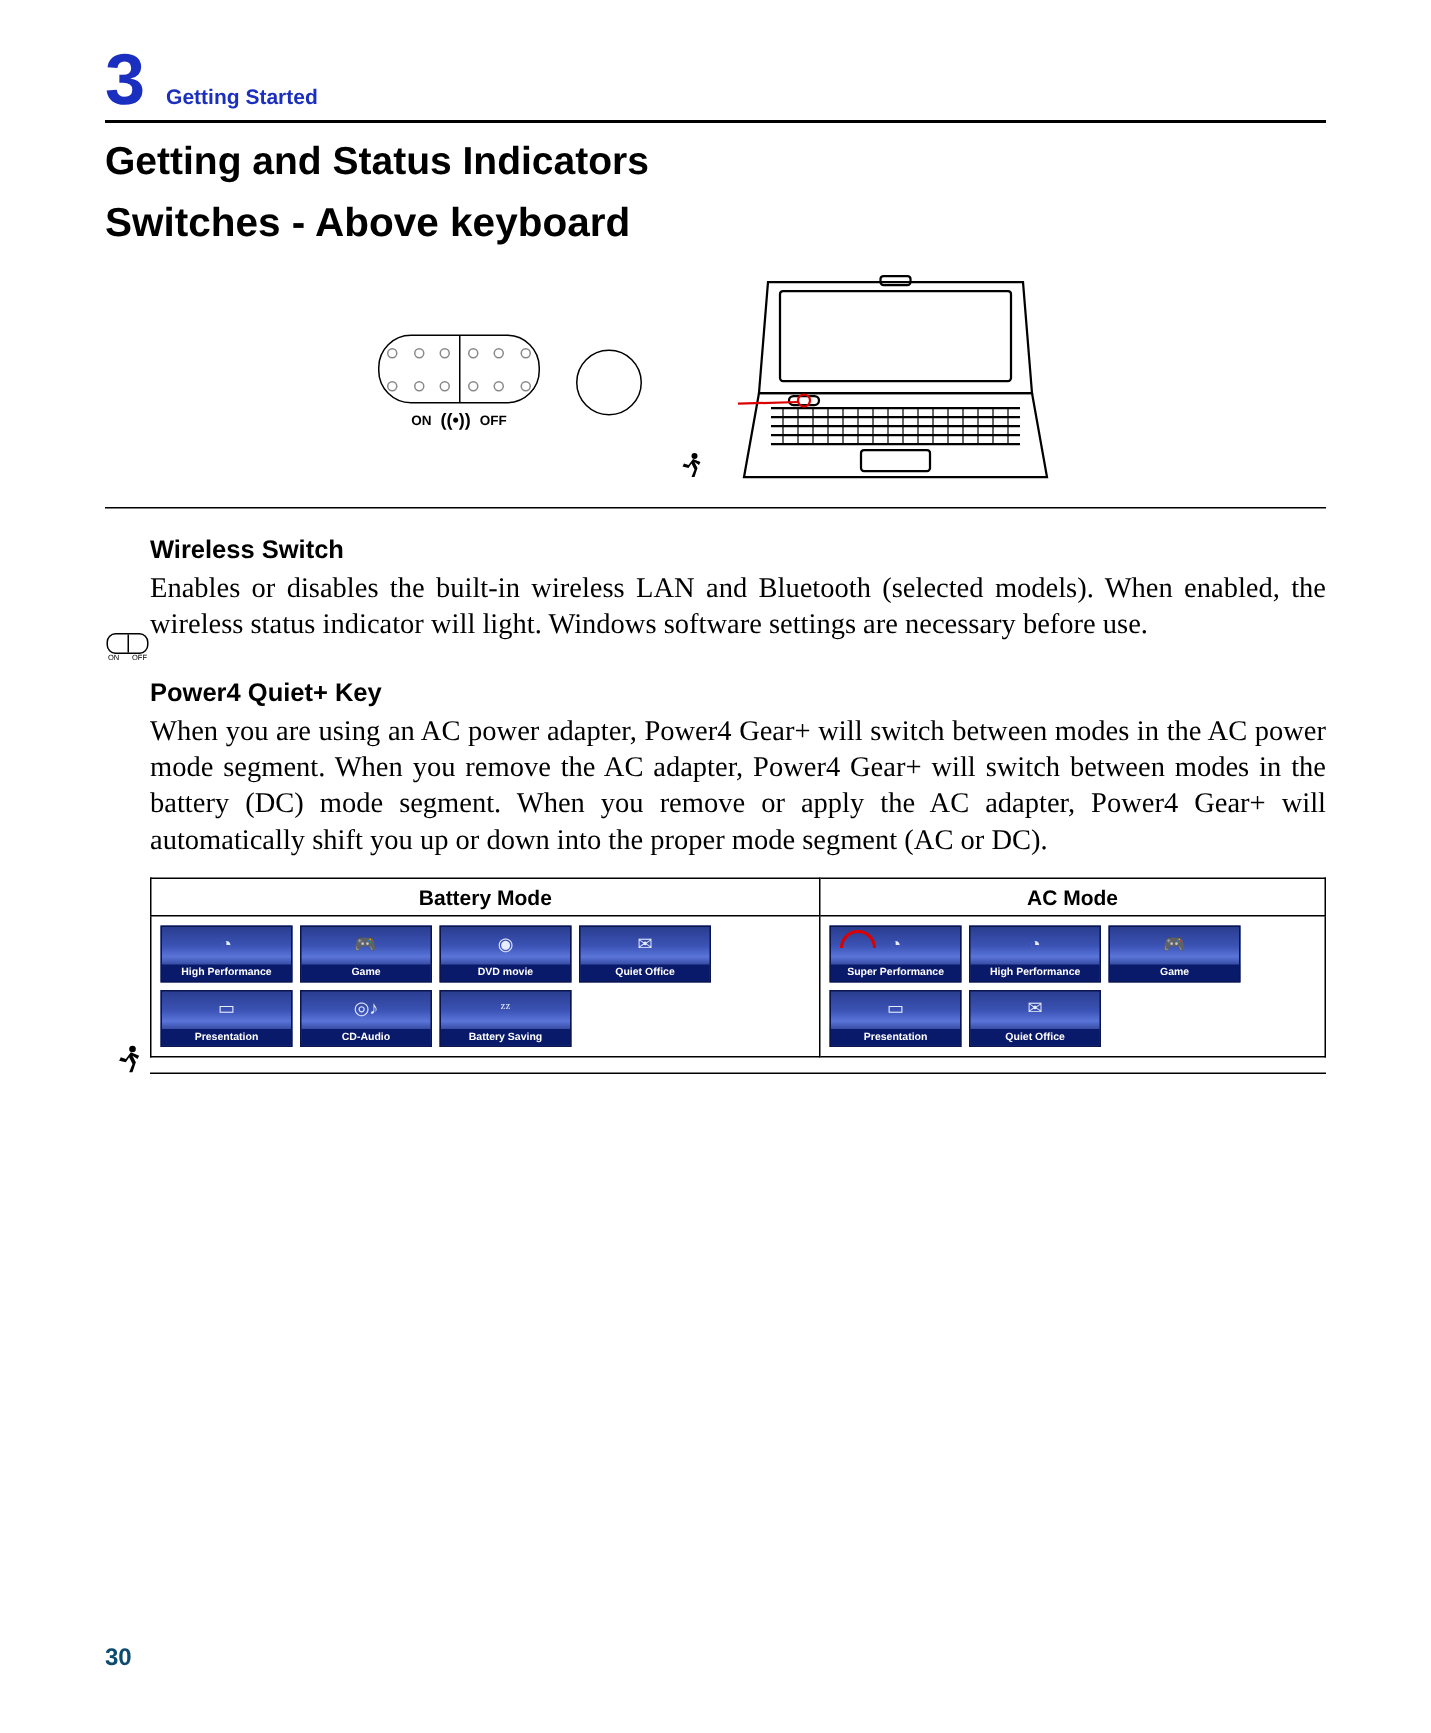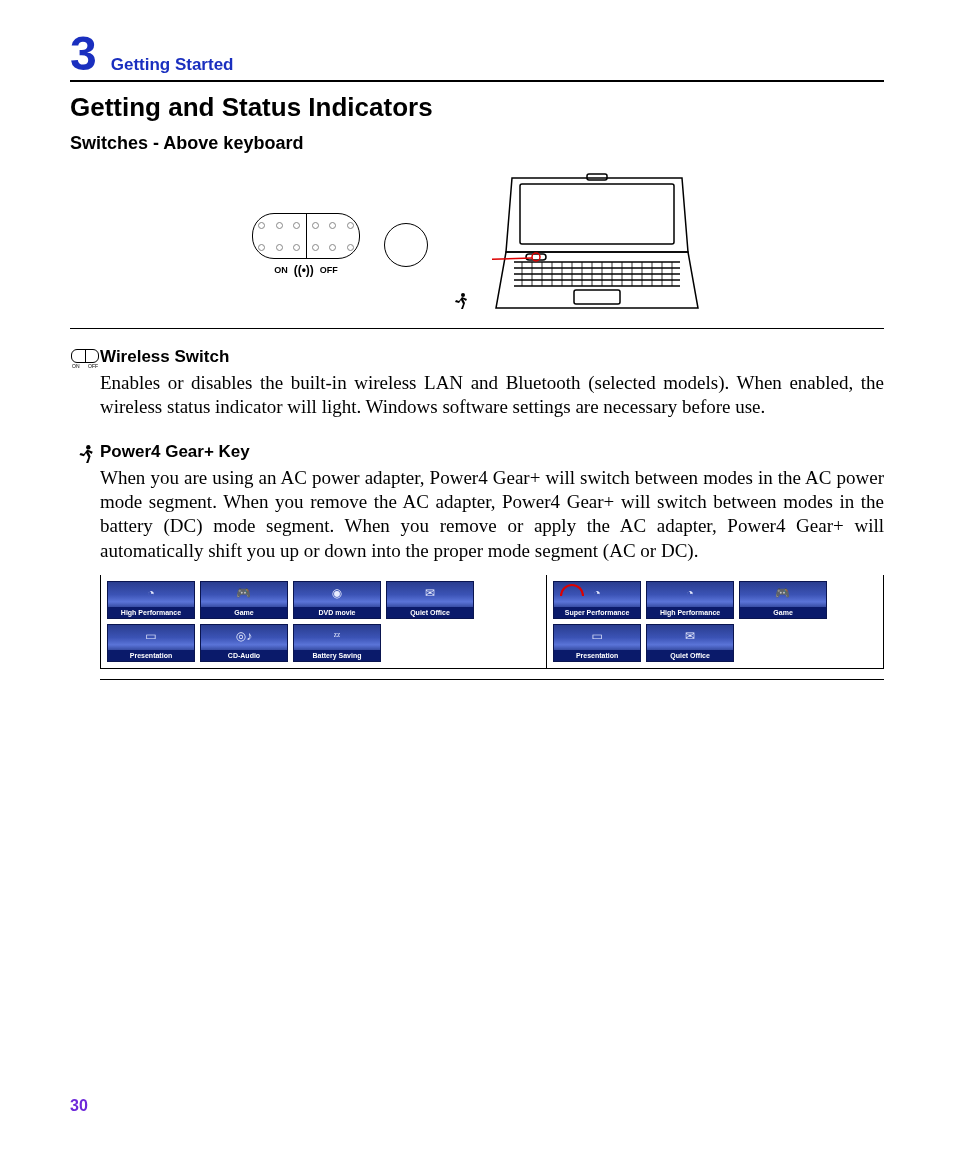--- a/index.html
+++ b/index.html
@@ -24,33 +24,33 @@
   .chapter-num{
     font-family:Arial,Helvetica,sans-serif;
     font-size:48px;
     font-weight:bold;
     color:#1a2fbf;
     margin-right:14px;
     line-height:1;
   }
   .chapter-title{
     font-family:Arial,Helvetica,sans-serif;
-    font-size:17px;
+    font-size:14px;
     font-weight:bold;
     color:#1a2fbf;
   }
   h1.section-title{
     font-family:Arial,Helvetica,sans-serif;
     font-size:26px;
     font-weight:bold;
     margin:10px 0 6px 0;
   }
   h2.subsection{
     font-family:Arial,Helvetica,sans-serif;
-    font-size:18px;
+    font-size:27px;
     font-weight:bold;
     margin:10px 0 10px 0;
   }
   .diagram-row{
     display:flex;
     justify-content:center;
     align-items:center;
     gap:24px;
     margin:16px 0 8px 0;
   }
@@ -106,21 +106,21 @@
   .laptop{
     width:210px;height:150px;
   }
   hr.sep{
     border:none;
     border-top:1px solid #000;
     margin:8px 0 18px 0;
   }
   .item-block{
     display:flex;
-    align-items:flex-start;
+    align-items:flex-end;
     margin:10px 0 4px 0;
   }
   .item-icon{
     width:30px;
     flex:0 0 30px;
     display:flex;
     flex-direction:column;
     align-items:center;
     font-size:14px;
     margin-top:2px;
@@ -214,21 +214,21 @@
   hr.final{
     border:none;border-top:1px solid #000;margin:10px 0 0 0;
   }
   .page-num{
     position:absolute;
     bottom:40px;
     left:70px;
     font-family:Arial,Helvetica,sans-serif;
     font-size:16px;
     font-weight:bold;
-    color:#6d28d9;
+    color:#0c4a6e;
   }
 </style>
 </head>
 <body>
 
 <div class="page">
 
   <div class="header-line">
     <span class="chapter-num">3</span>
     <span class="chapter-title">Getting Started</span>
@@ -340,25 +340,29 @@
   <div class="item-block">
     <div class="item-icon">
       <svg width="18" height="20" viewBox="0 0 16 18">
           <g fill="#000">
             <circle cx="11" cy="3" r="2"></circle>
             <path d="M10 5 L7 9 L4 8 L3 10 L7 11 L9 8 L11 12 L9 17 L11 17 L13 11 L11 7 L14 9 L15 7 Z"></path>
           </g>
         </svg>
     </div>
     <div class="item-body">
-      <div class="item-title">Power4 Gear+ Key</div>
+      <div class="item-title">Power4 Quiet+ Key</div>
       <p>When you are using an AC power adapter, Power4 Gear+ will switch between modes in the AC power mode segment. When you remove the AC adapter, Power4 Gear+ will switch between modes in the battery (DC) mode segment. When you remove or apply the AC adapter, Power4 Gear+ will automatically shift you up or down into the proper mode segment (AC or DC).</p>
 
       <table class="mode-table">
         <tbody>
+            <tr>
+          <th>Battery Mode</th>
+          <th>AC Mode</th>
+        </tr>
         <tr>
           <td>
             <div class="tile-grid">
               <div class="tile">
                     <div class="tile-icon">◔</div>
                     <div class="tile-label">High Performance</div>
                   </div>
               <div class="tile">
                     <div class="tile-icon">🎮</div>
                     <div class="tile-label">Game</div>

